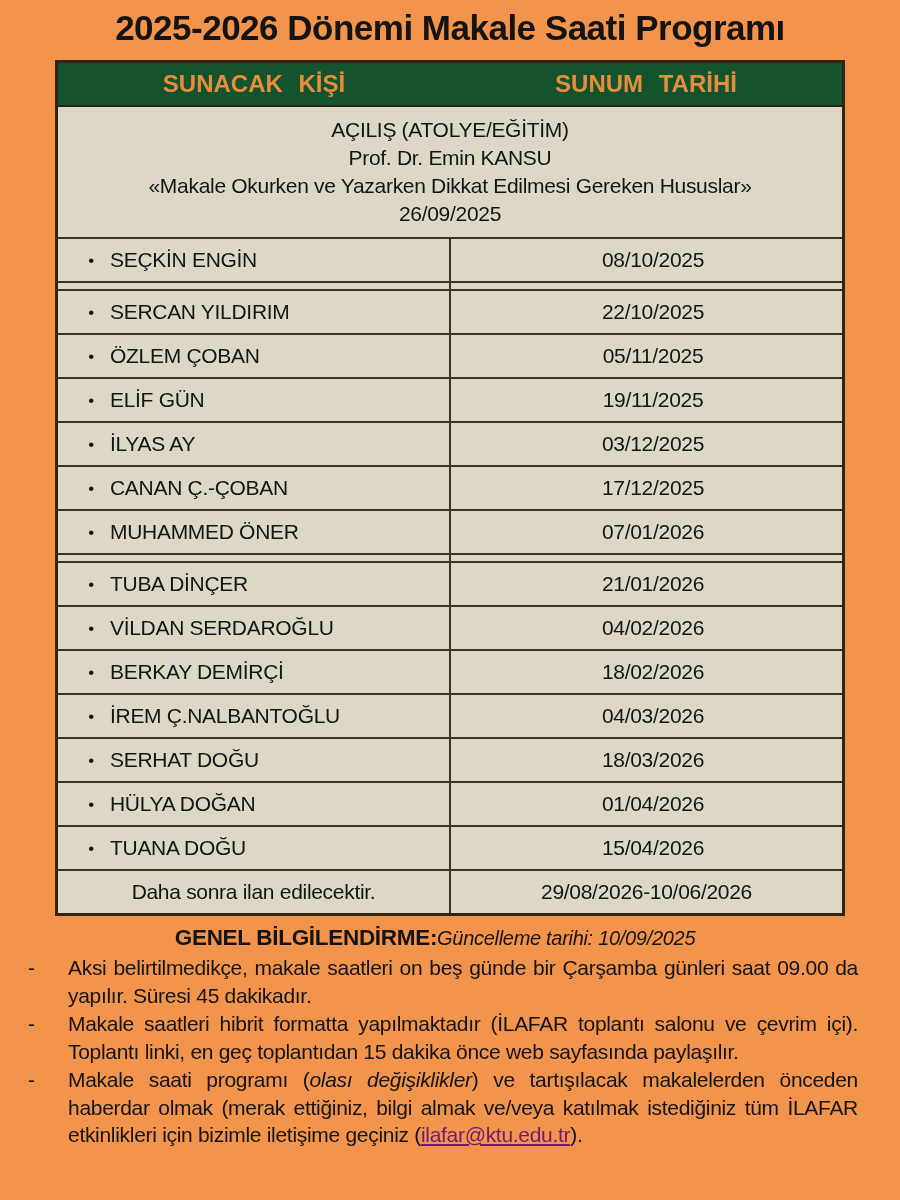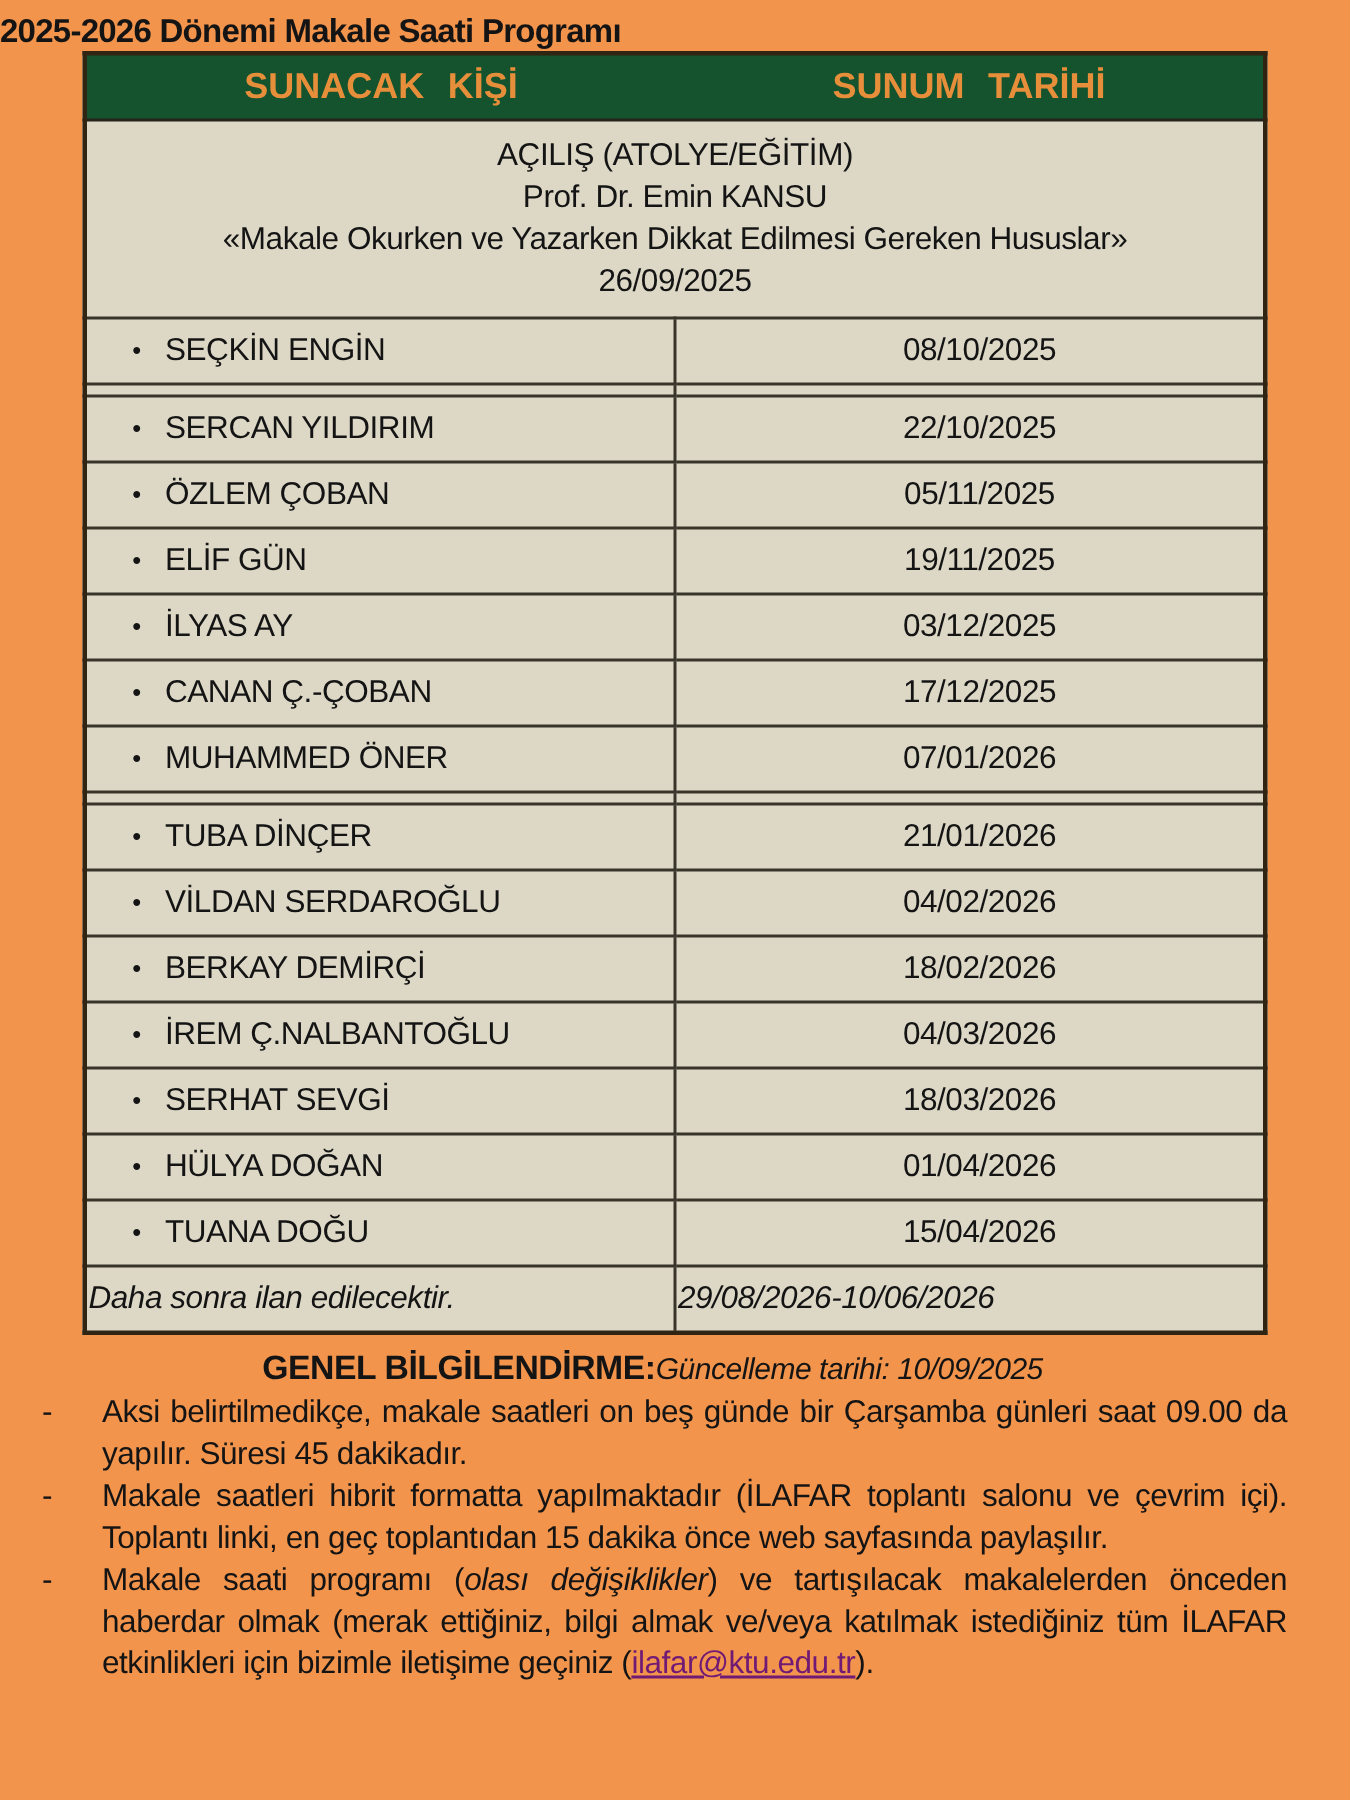--- a/index.html
+++ b/index.html
@@ -9,24 +9,24 @@
   body {
     width: 900px;
     height: 1200px;
     background: #F2944C;
     font-family: "Liberation Sans", sans-serif;
     color: #141414;
     overflow: hidden;
     letter-spacing: -0.3px;
   }
   .page-title {
-    text-align: left;
-    font-size: 22px;
+    text-align: center;
+    font-size: 35px;
     font-weight: bold;
-    margin: 8px 0 0 0;
+    margin: 8px 0 12px 0;
     letter-spacing: -0.5px;
   }
   table.schedule {
     border-collapse: collapse;
     width: 790px;
     margin: 0 auto;
     background: #DDD8C6;
     border: 3px solid #302412;
     table-layout: fixed;
   }
@@ -69,22 +69,21 @@
     text-align: center;
   }
   tr.gap-row td {
     height: 6px;
     padding: 0;
     border-top: 2px solid #38342a;
     border-bottom: 2px solid #38342a;
   }
   tr.footer-row td {
     height: 40px;
-    font-style: italic;
-    text-align: left;
+    text-align: center;
   }
   .info-section {
     margin: 9px 42px 0 28px;
   }
   .info-head {
     display: flex;
     justify-content: center;
     align-items: baseline;
     margin-bottom: 3px;
   }
@@ -192,21 +191,21 @@
         </tr>
         <tr class="person-row">
           <td class="name-cell"><span class="bullet">•</span><span>BERKAY DEMİRÇİ</span></td>
           <td class="date-cell">18/02/2026</td>
         </tr>
         <tr class="person-row">
           <td class="name-cell"><span class="bullet">•</span><span>İREM Ç.NALBANTOĞLU</span></td>
           <td class="date-cell">04/03/2026</td>
         </tr>
         <tr class="person-row">
-          <td class="name-cell"><span class="bullet">•</span><span>SERHAT SEVGİ</span></td>
+          <td class="name-cell"><span class="bullet">•</span><span>SERHAT DOĞU</span></td>
           <td class="date-cell">18/03/2026</td>
         </tr>
         <tr class="person-row">
           <td class="name-cell"><span class="bullet">•</span><span>HÜLYA DOĞAN</span></td>
           <td class="date-cell">01/04/2026</td>
         </tr>
         <tr class="person-row">
           <td class="name-cell"><span class="bullet">•</span><span>TUANA DOĞU</span></td>
           <td class="date-cell">15/04/2026</td>
         </tr>

